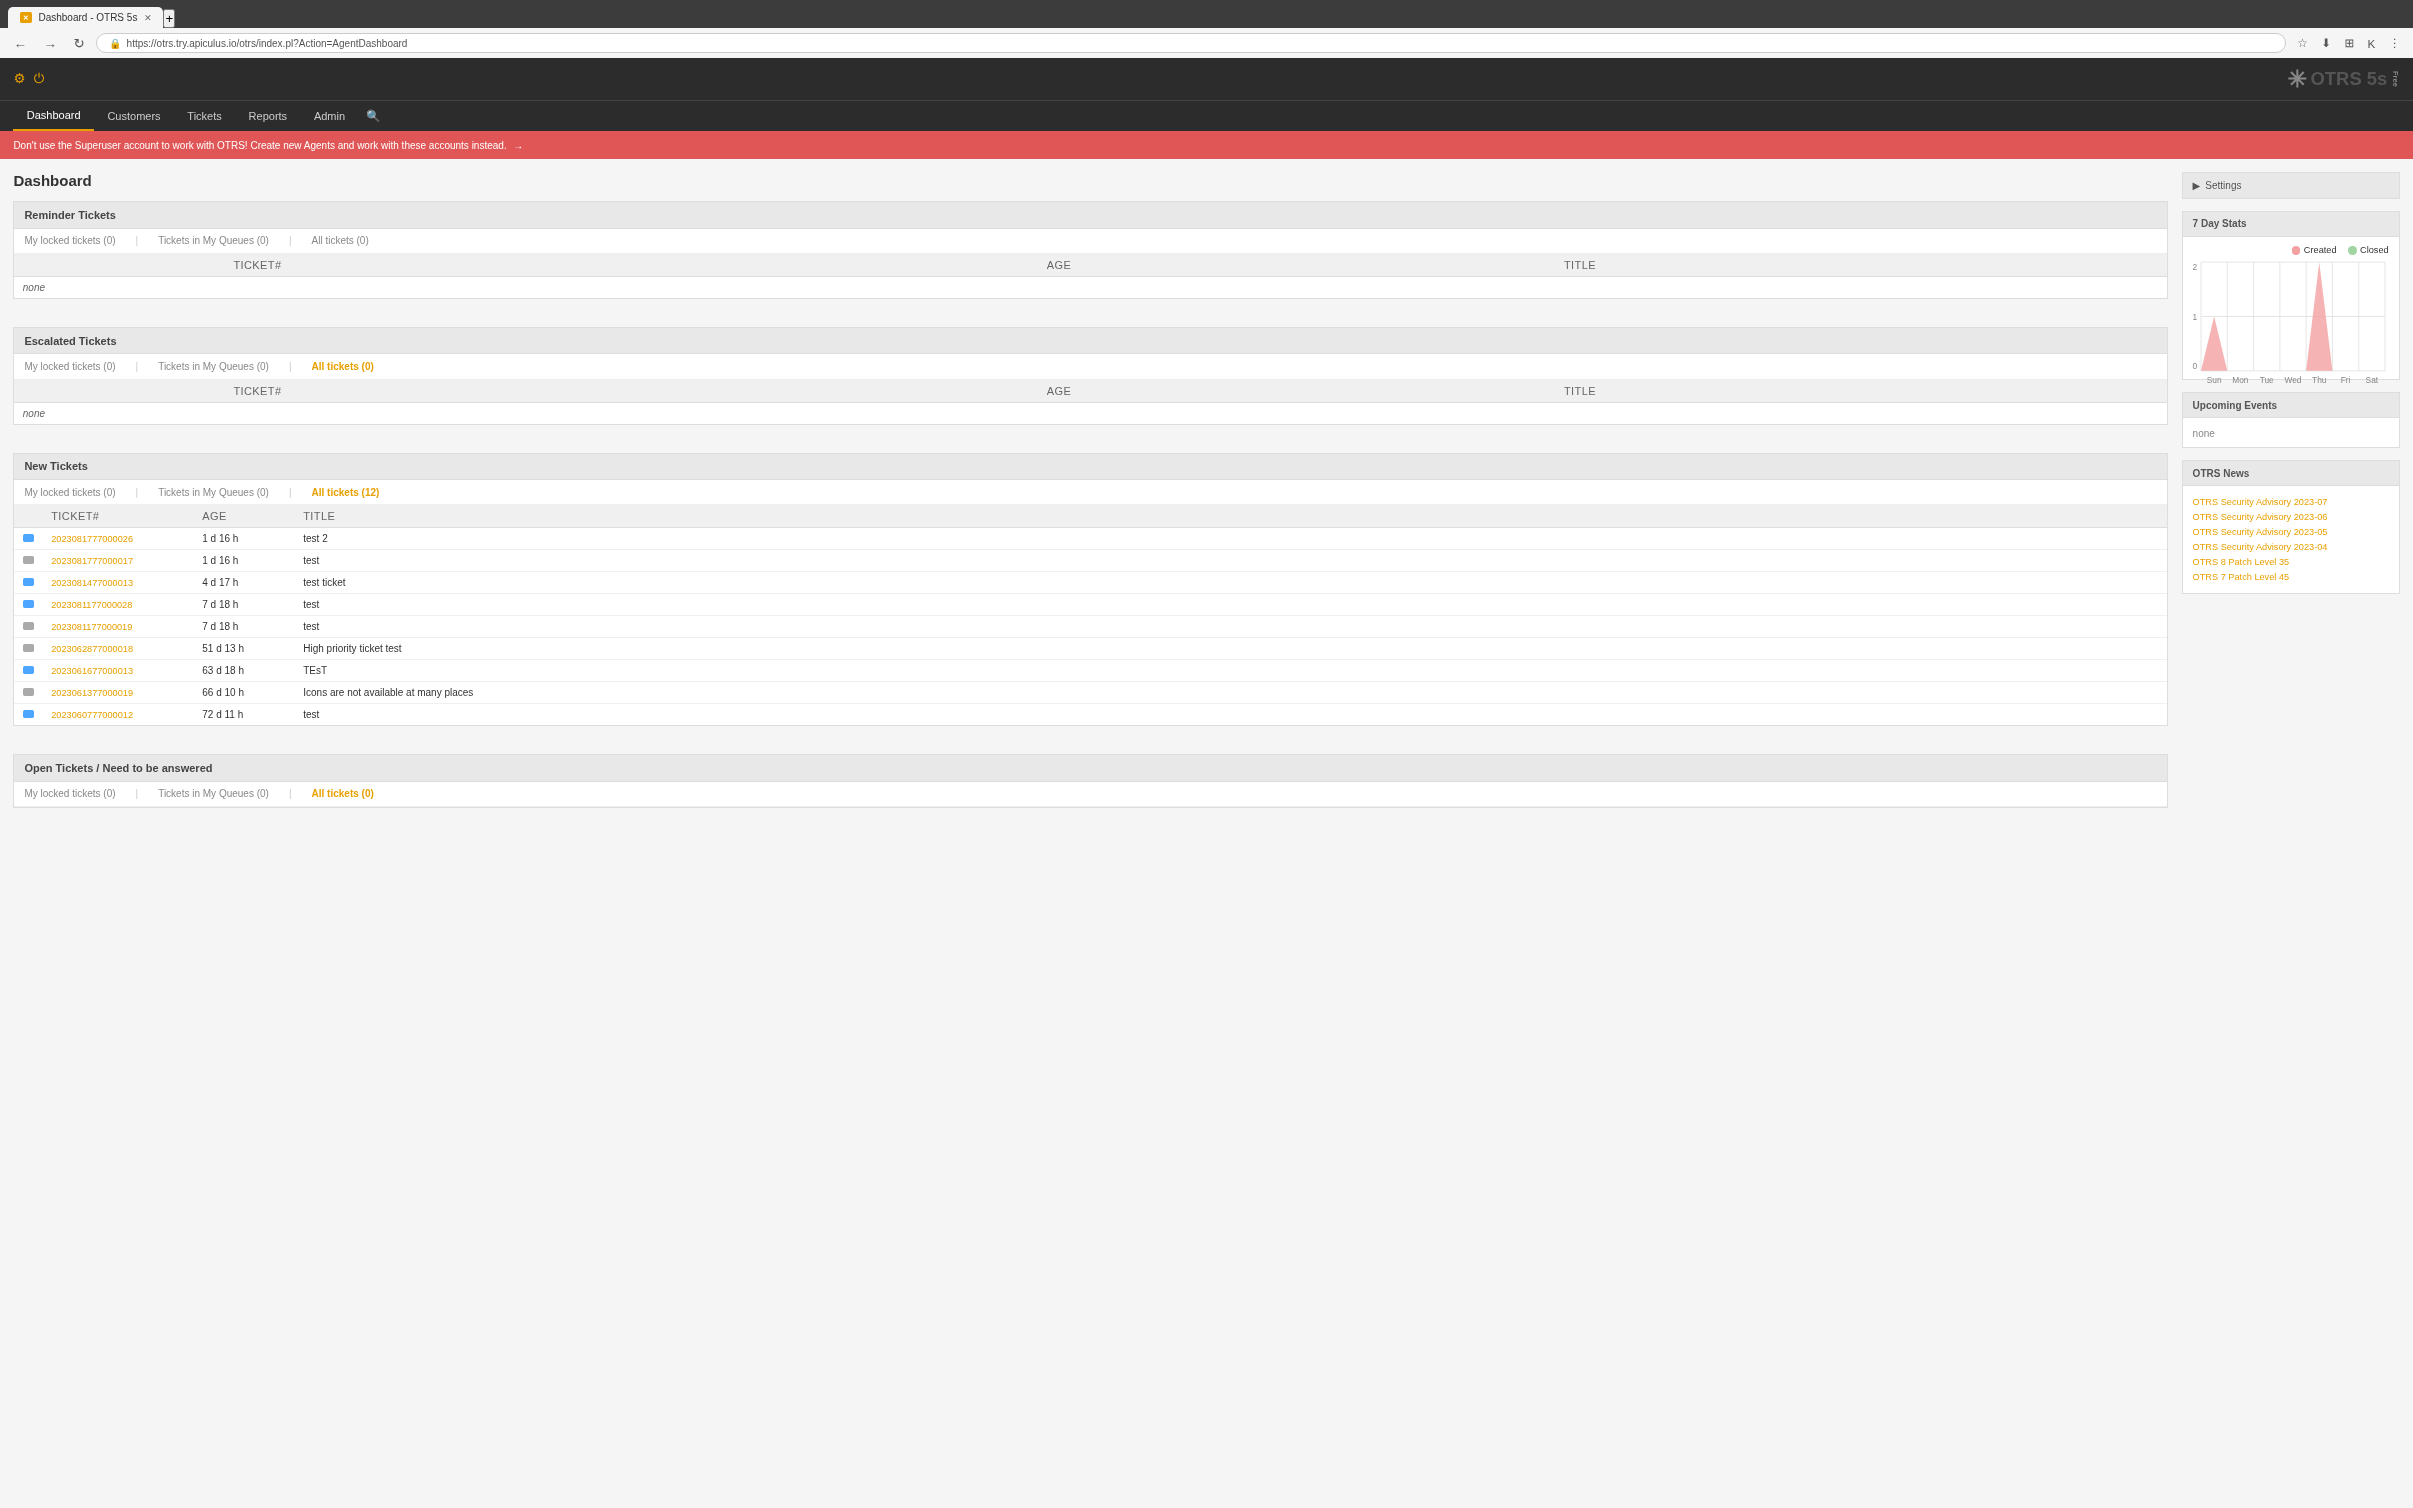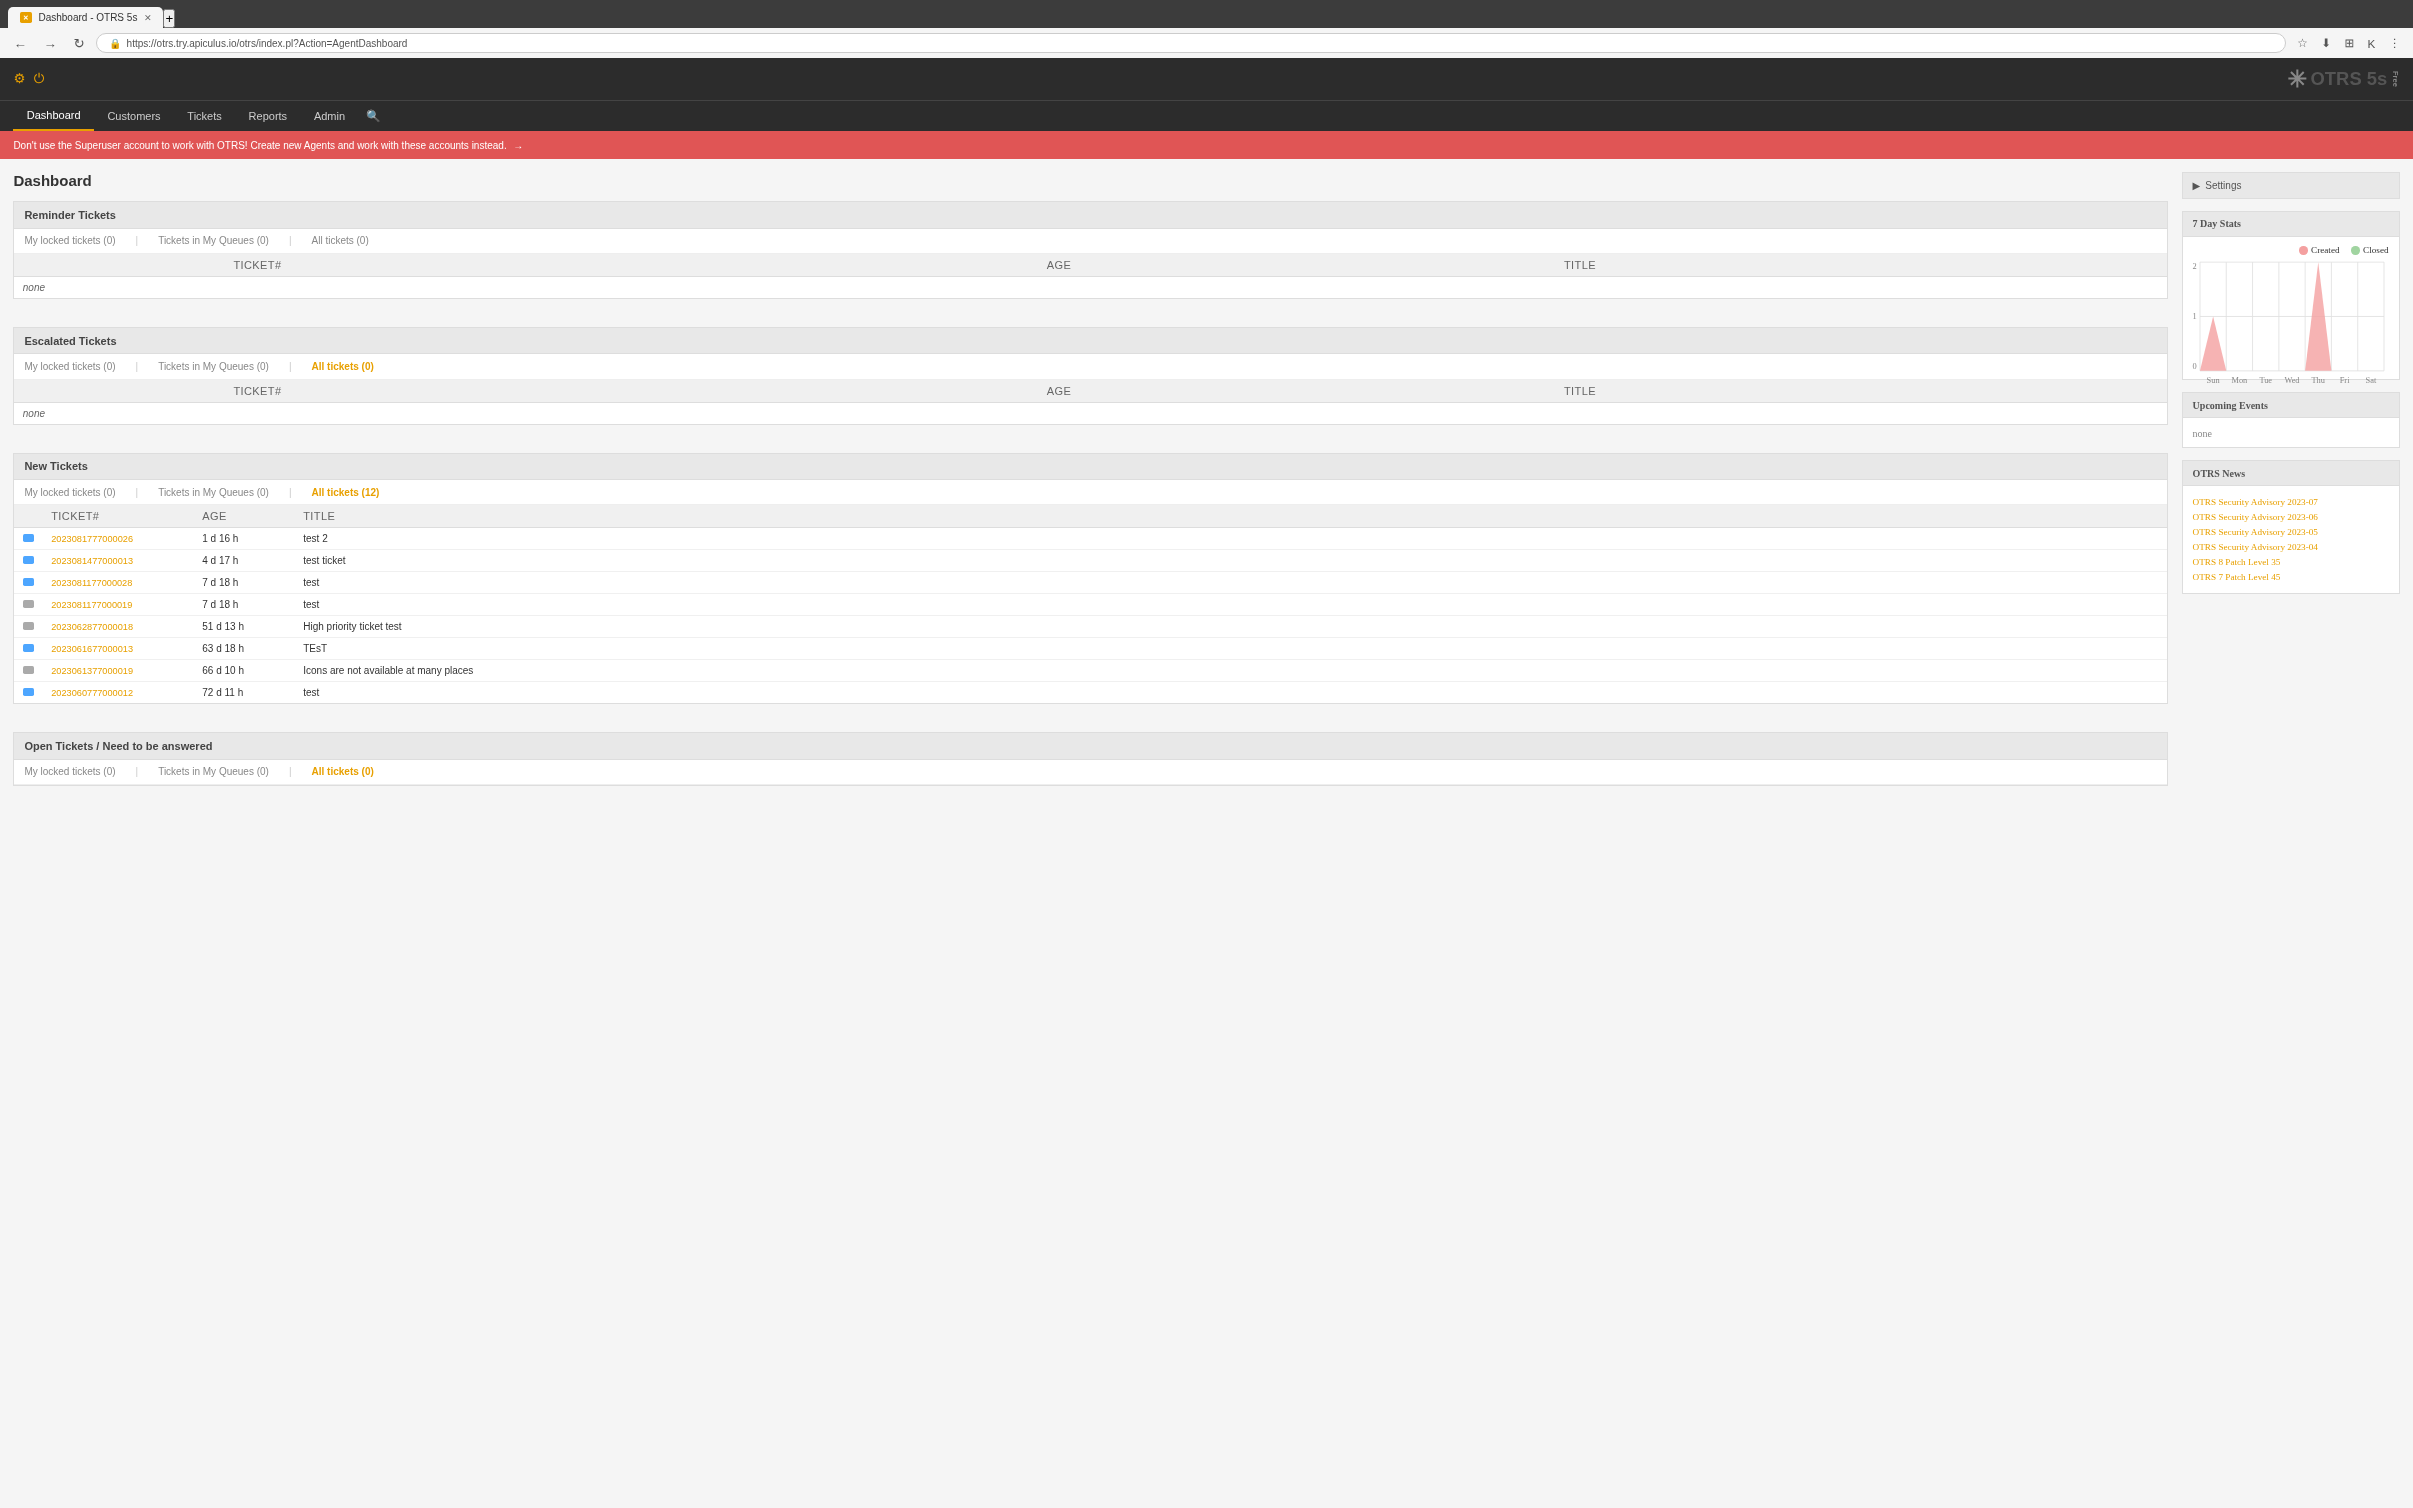--- a/index.html
+++ b/index.html
@@ -60,21 +60,21 @@
     .none-row td { color: #666; font-style: italic; }
 
     
     .ticket-link { color: #e8a000; text-decoration: none; font-size: 9.2px; }
     .priority-dot { width: 11.7px; height: 8.4px; border-radius: 1.7px; display: inline-block; }
     .priority-blue { background: #4da6ff; }
     .priority-gray { background: #aaa; }
     .priority-pink { background: #f4a0a0; }
 
     
-    .sidebar-section { background: white; border: 0.8px solid #ddd; margin-bottom: 11.7px; font-family: Liberation Serif, serif; }
+    .sidebar-section { background: white; border: 0.8px solid #ddd; margin-bottom: 11.7px; }
     .sidebar-header { background: #e8e8e8; padding: 6.7px 10px; font-size: 10px; font-weight: bold; color: #555; border-bottom: 0.8px solid #ddd; display: flex; align-items: center; gap: 5px; }
     .sidebar-content { padding: 8.4px 10px; }
 
     
     .chart-container { padding: 8.4px 10px; position: relative; }
     .chart-legend { display: flex; gap: 11.7px; margin-bottom: 6.7px; font-size: 9.2px; justify-content: flex-end; }
     .legend-item { display: flex; align-items: center; gap: 3.4px; }
     .legend-dot { width: 8.4px; height: 8.4px; border-radius: 50%; }
     .legend-created { background: #f4a0a0; }
     .legend-closed { background: #a0d4a0; }
@@ -220,20 +220,26 @@
             <th>TITLE</th>
           </tr>
         </thead>
         <tbody id="new-tickets-tbody">
 
         <tr>
       <td><span class="priority-dot priority-blue"></span></td>
       <td><a class="ticket-link">2023081777000026</a></td>
       <td>1 d 16 h</td>
       <td>test 2</td>
+    </tr>
+            <tr>
+      <td><span class="priority-dot priority-gray"></span></td>
+      <td><a class="ticket-link">2023081777000017</a></td>
+      <td>1 d 16 h</td>
+      <td>test</td>
     </tr>
             <tr>
       <td><span class="priority-dot priority-blue"></span></td>
       <td><a class="ticket-link">2023081477000013</a></td>
       <td>4 d 17 h</td>
       <td>test ticket</td>
     </tr>
             <tr>
       <td><span class="priority-dot priority-blue"></span></td>
       <td><a class="ticket-link">2023081177000028</a></td>

